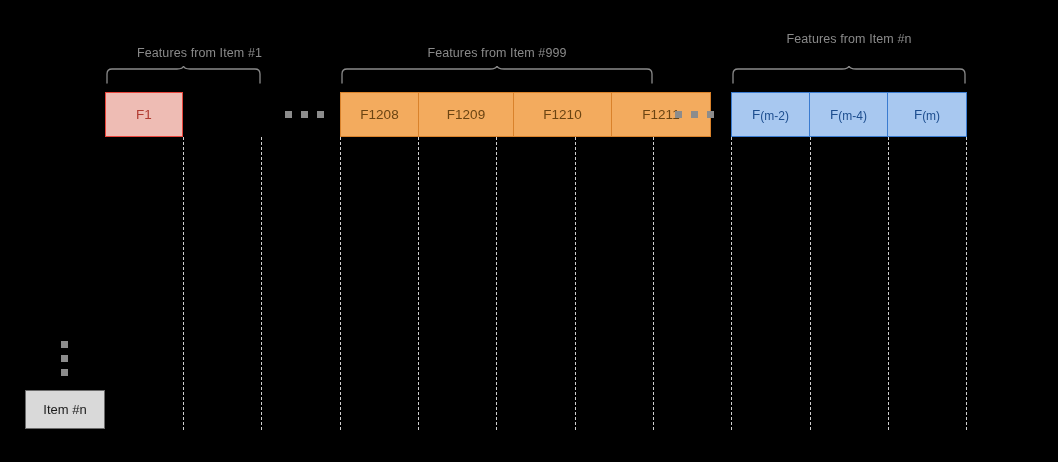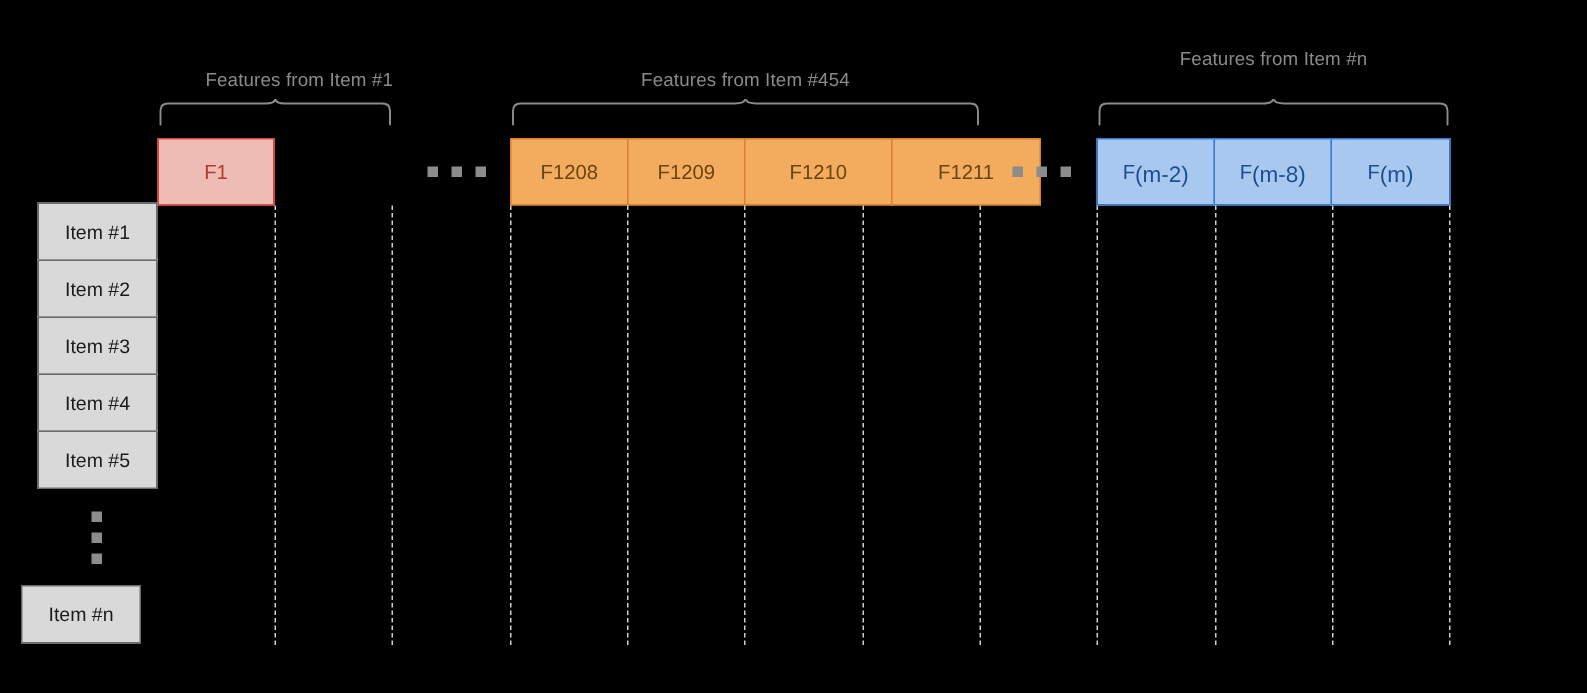--- a/index.html
+++ b/index.html
@@ -40,21 +40,21 @@
   }
   .cell {
     box-sizing: border-box;
     display: flex;
     align-items: center;
     justify-content: center;
     font-size: 13.5px;
     white-space: nowrap;
   }
   .cell .sub {
-    font-size: 15px;
+    font-size: 12px;
     vertical-align: baseline;
     position: relative;
     top: 1.5px;
   }
 
   
   .grp-red .cell {
     background: #eebcb4;
     border: 1px solid #e8453c;
     color: #b03a30;
@@ -170,34 +170,34 @@
 
   <div class="vdash" style="left:183px; top:137px; height:293px;"></div>
   <div class="vdash" style="left:261px; top:137px; height:293px;"></div>
 
   <div class="hdots" style="left:285px; top:111px;">
     <span></span>
     <span></span>
     <span></span>
   </div>
 
-  <div class="group-caption" style="left:340px; top:46px; width:314px;">Features from Item #454</div>
+  <div class="group-caption" style="left:340px; top:46px; width:314px;">Features from Item #999</div>
 
   <div class="brace" style="left:340px; top:66px;">
     <svg width="314" height="18" viewBox="0 0 314 18">
       <path d="M 2 17 L 2 8 Q 2 3 7 3 L 150 3 Q 156 3 157 0 Q 158 3 164 3 L 307 3 Q 312 3 312 8 L 312 17" fill="none" stroke="#8a8a8a" stroke-width="1.3" stroke-linecap="round"></path>
     </svg>
   </div>
 
   <div class="feature-row grp-orange" style="left:340px; top:92px; height:45px;border-radius:15px;">
     <div class="cell" style="width:79px; height:45px;">
       <span>F1208</span>
         <span class="sub"></span>
     </div>
-    <div class="cell" style="width:79px; height:45px;">
+    <div class="cell" style="width:96px; height:45px;">
       <span>F1209</span>
         <span class="sub"></span>
     </div>
     <div class="cell" style="width:99px; height:45px;">
       <span>F1210</span>
         <span class="sub"></span>
     </div>
     <div class="cell" style="width:100px; height:45px;">
       <span>F1211</span>
         <span class="sub"></span>
@@ -224,42 +224,35 @@
     </svg>
   </div>
 
   <div class="feature-row grp-blue" style="left:731px; top:92px; height:45px;">
     <div class="cell" style="width:79px; height:45px;">
       <span>F</span>
         <span class="sub">(m-2)</span>
     </div>
     <div class="cell" style="width:79px; height:45px;">
       <span>F</span>
-        <span class="sub">(m-8)</span>
+        <span class="sub">(m-4)</span>
     </div>
     <div class="cell" style="width:80px; height:45px;">
       <span>F</span>
         <span class="sub">(m)</span>
     </div>
   </div>
 
   <div class="vdash" style="left:731px; top:137px; height:293px;"></div>
   <div class="vdash" style="left:810px; top:137px; height:293px;"></div>
   <div class="vdash" style="left:888px; top:137px; height:293px;"></div>
   <div class="vdash" style="left:966px; top:137px; height:293px;"></div>
 
-  <div class="item-stack" style="left:25px; top:135px;">
-    <div class="item-box">Item #1</div>
-    <div class="item-box">Item #2</div>
-    <div class="item-box">Item #3</div>
-    <div class="item-box">Item #4</div>
-    <div class="item-box">Item #5</div>
-  </div>
 
   <div class="vdots" style="left:61px; top:341px;">
     <span></span>
     <span></span>
     <span></span>
   </div>
 
-  <div class="item-box-last" style="left:14px; top:390px;">Item #n</div>
+  <div class="item-box-last" style="left:25px; top:390px;">Item #n</div>
 
 </div>
 
 </body></html>

